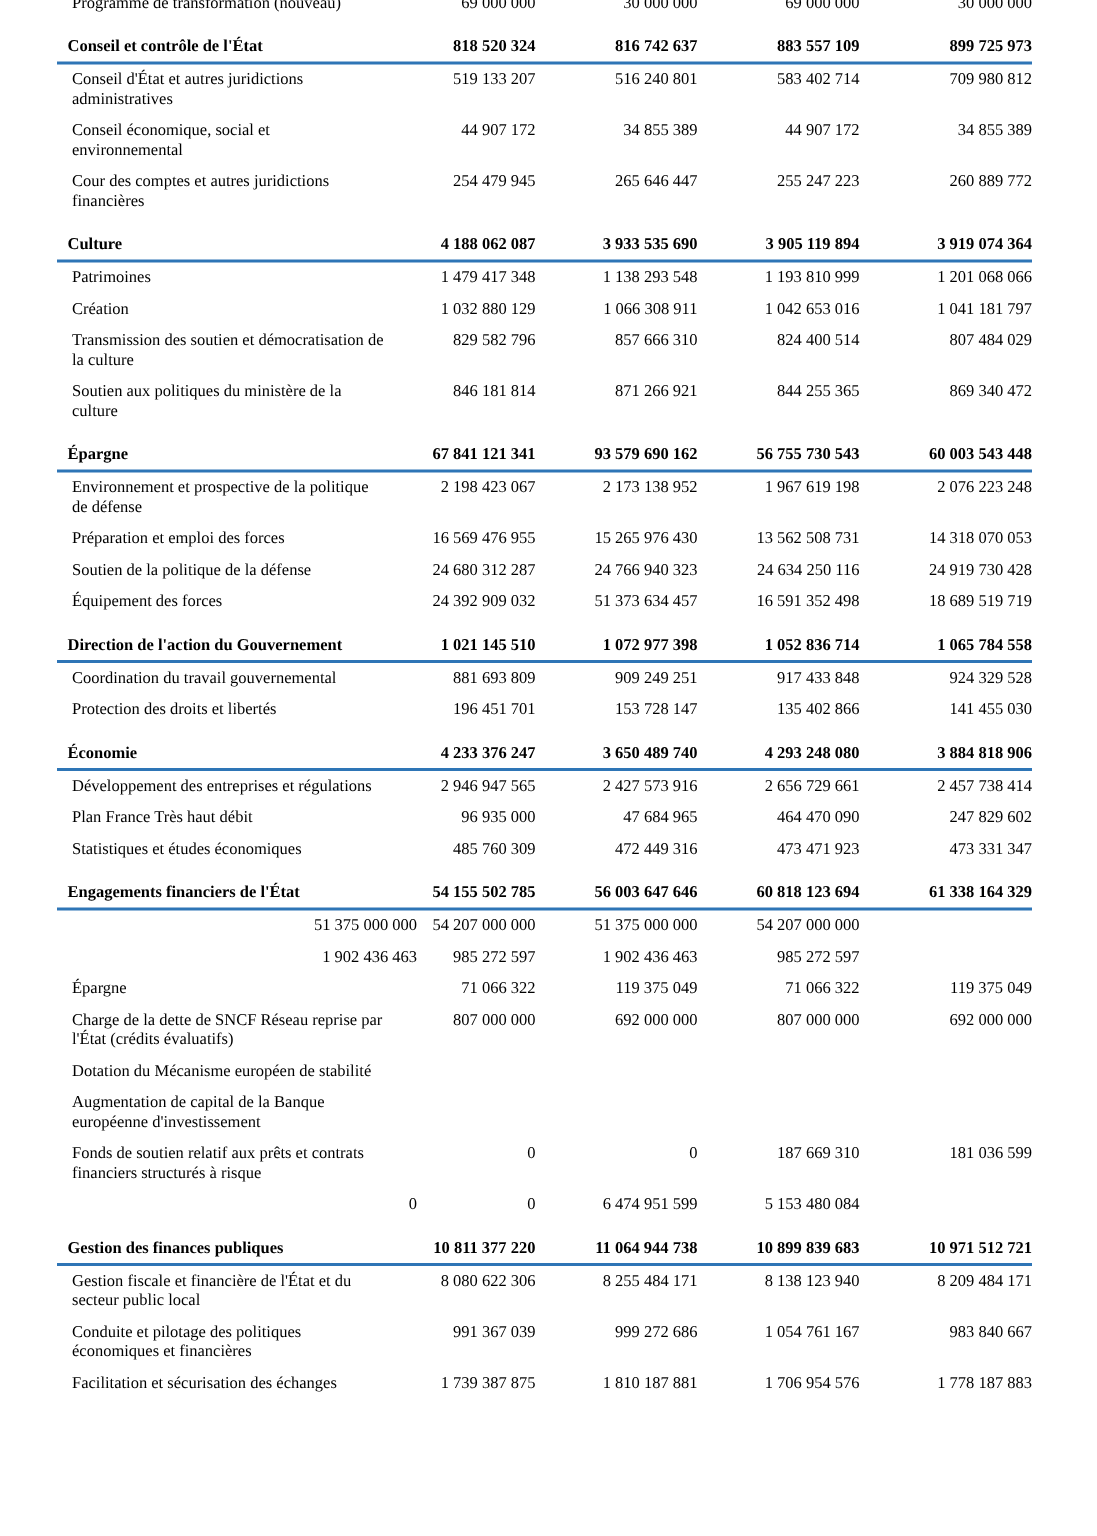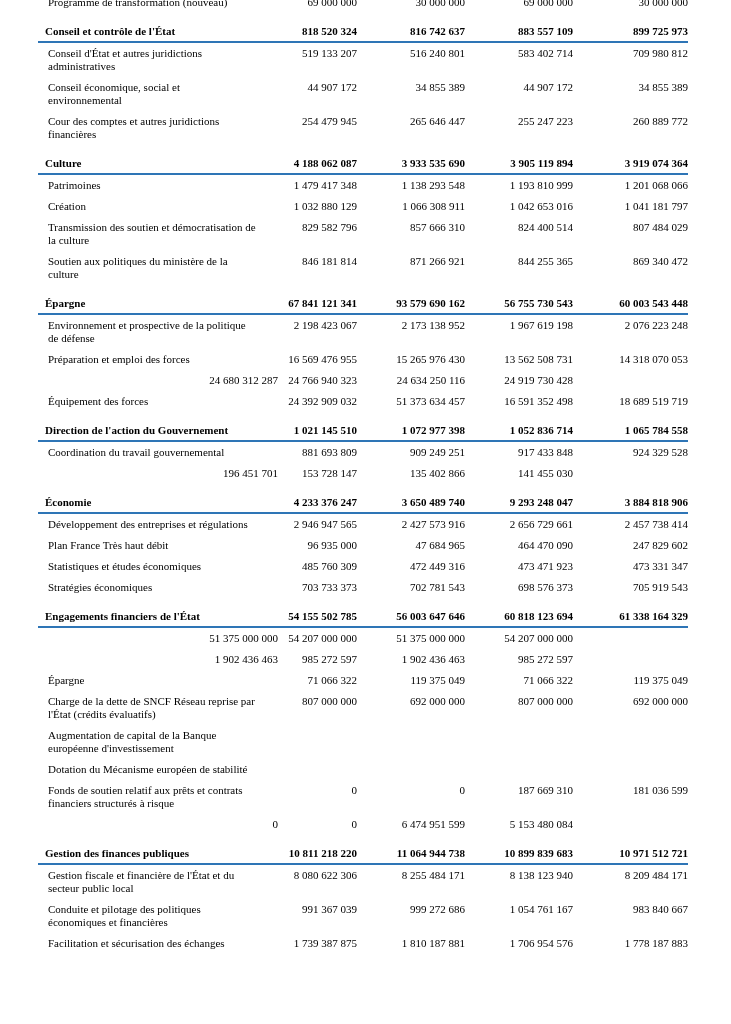--- a/index.html
+++ b/index.html
@@ -146,20 +146,21 @@
     <div class="cell val">2 076 223 248</div>
   </div>
       <div class="row program">
     <div class="cell label">Préparation et emploi des forces</div>
     <div class="cell val">16 569 476 955</div>
     <div class="cell val">15 265 976 430</div>
     <div class="cell val">13 562 508 731</div>
     <div class="cell val">14 318 070 053</div>
   </div>
       <div class="row program">
+    <div class="cell label">Soutien de la politique de la défense</div>
     <div class="cell val">24 680 312 287</div>
     <div class="cell val">24 766 940 323</div>
     <div class="cell val">24 634 250 116</div>
     <div class="cell val">24 919 730 428</div>
   </div>
       <div class="row program">
     <div class="cell label">Équipement des forces</div>
     <div class="cell val">24 392 909 032</div>
     <div class="cell val">51 373 634 457</div>
     <div class="cell val">16 591 352 498</div>
@@ -173,30 +174,31 @@
     <div class="cell val">1 065 784 558</div>
   </div>
       <div class="row program">
     <div class="cell label">Coordination du travail gouvernemental</div>
     <div class="cell val">881 693 809</div>
     <div class="cell val">909 249 251</div>
     <div class="cell val">917 433 848</div>
     <div class="cell val">924 329 528</div>
   </div>
       <div class="row program">
+    <div class="cell label">Protection des droits et libertés</div>
     <div class="cell val">196 451 701</div>
     <div class="cell val">153 728 147</div>
     <div class="cell val">135 402 866</div>
     <div class="cell val">141 455 030</div>
   </div>
       <div class="row mission">
     <div class="cell label">Économie</div>
     <div class="cell val">4 233 376 247</div>
     <div class="cell val">3 650 489 740</div>
-    <div class="cell val">9 293 248 047</div>
+    <div class="cell val">4 293 248 080</div>
     <div class="cell val">3 884 818 906</div>
   </div>
       <div class="row program">
     <div class="cell label">Développement des entreprises et régulations</div>
     <div class="cell val">2 946 947 565</div>
     <div class="cell val">2 427 573 916</div>
     <div class="cell val">2 656 729 661</div>
     <div class="cell val">2 457 738 414</div>
   </div>
       <div class="row program">
@@ -205,27 +207,20 @@
     <div class="cell val">47 684 965</div>
     <div class="cell val">464 470 090</div>
     <div class="cell val">247 829 602</div>
   </div>
       <div class="row program">
     <div class="cell label">Statistiques et études économiques</div>
     <div class="cell val">485 760 309</div>
     <div class="cell val">472 449 316</div>
     <div class="cell val">473 471 923</div>
     <div class="cell val">473 331 347</div>
-  </div>
-      <div class="row program">
-    <div class="cell label">Stratégies économiques</div>
-    <div class="cell val">703 733 373</div>
-    <div class="cell val">702 781 543</div>
-    <div class="cell val">698 576 373</div>
-    <div class="cell val">705 919 543</div>
   </div>
       <div class="row mission">
     <div class="cell label">Engagements financiers de l'État</div>
     <div class="cell val">54 155 502 785</div>
     <div class="cell val">56 003 647 646</div>
     <div class="cell val">60 818 123 694</div>
     <div class="cell val">61 338 164 329</div>
   </div>
       <div class="row program">
     <div class="cell val">51 375 000 000</div>
@@ -248,29 +243,29 @@
   </div>
       <div class="row program">
     <div class="cell label">Charge de la dette de SNCF Réseau reprise par
 l'État (crédits évaluatifs)</div>
     <div class="cell val">807 000 000</div>
     <div class="cell val">692 000 000</div>
     <div class="cell val">807 000 000</div>
     <div class="cell val">692 000 000</div>
   </div>
       <div class="row program">
+    <div class="cell label">Dotation du Mécanisme européen de stabilité</div>
+    <div class="cell val"></div>
+    <div class="cell val"></div>
+    <div class="cell val"></div>
+    <div class="cell val"></div>
+  </div>
+      <div class="row program">
     <div class="cell label">Augmentation de capital de la Banque
 européenne d'investissement</div>
-    <div class="cell val"></div>
-    <div class="cell val"></div>
-    <div class="cell val"></div>
-    <div class="cell val"></div>
-  </div>
-      <div class="row program">
-    <div class="cell label">Dotation du Mécanisme européen de stabilité</div>
     <div class="cell val"></div>
     <div class="cell val"></div>
     <div class="cell val"></div>
     <div class="cell val"></div>
   </div>
       <div class="row program">
     <div class="cell label">Fonds de soutien relatif aux prêts et contrats
 financiers structurés à risque</div>
     <div class="cell val">0</div>
     <div class="cell val">0</div>
@@ -278,21 +273,21 @@
     <div class="cell val">181 036 599</div>
   </div>
       <div class="row program">
     <div class="cell val">0</div>
     <div class="cell val">0</div>
     <div class="cell val">6 474 951 599</div>
     <div class="cell val">5 153 480 084</div>
   </div>
       <div class="row mission">
     <div class="cell label">Gestion des finances publiques</div>
-    <div class="cell val">10 811 218 220</div>
+    <div class="cell val">10 811 377 220</div>
     <div class="cell val">11 064 944 738</div>
     <div class="cell val">10 899 839 683</div>
     <div class="cell val">10 971 512 721</div>
   </div>
       <div class="row program">
     <div class="cell label">Gestion fiscale et financière de l'État et du
 secteur public local</div>
     <div class="cell val">8 080 622 306</div>
     <div class="cell val">8 255 484 171</div>
     <div class="cell val">8 138 123 940</div>

